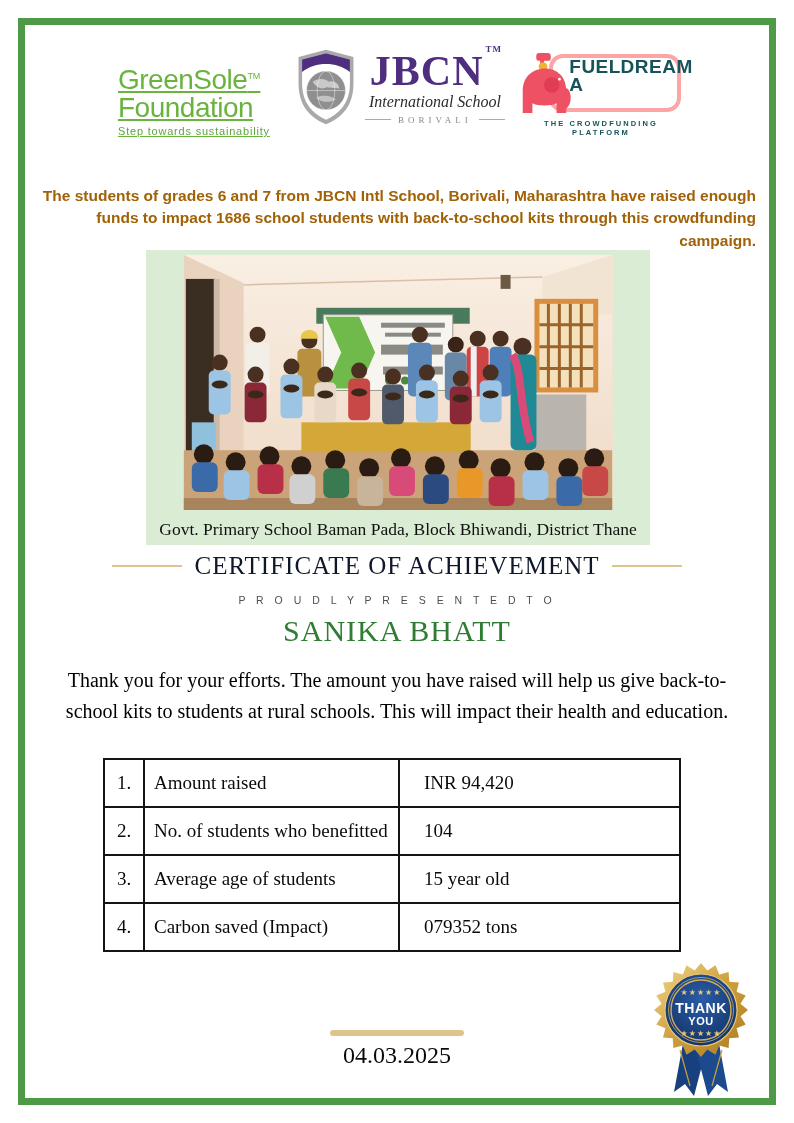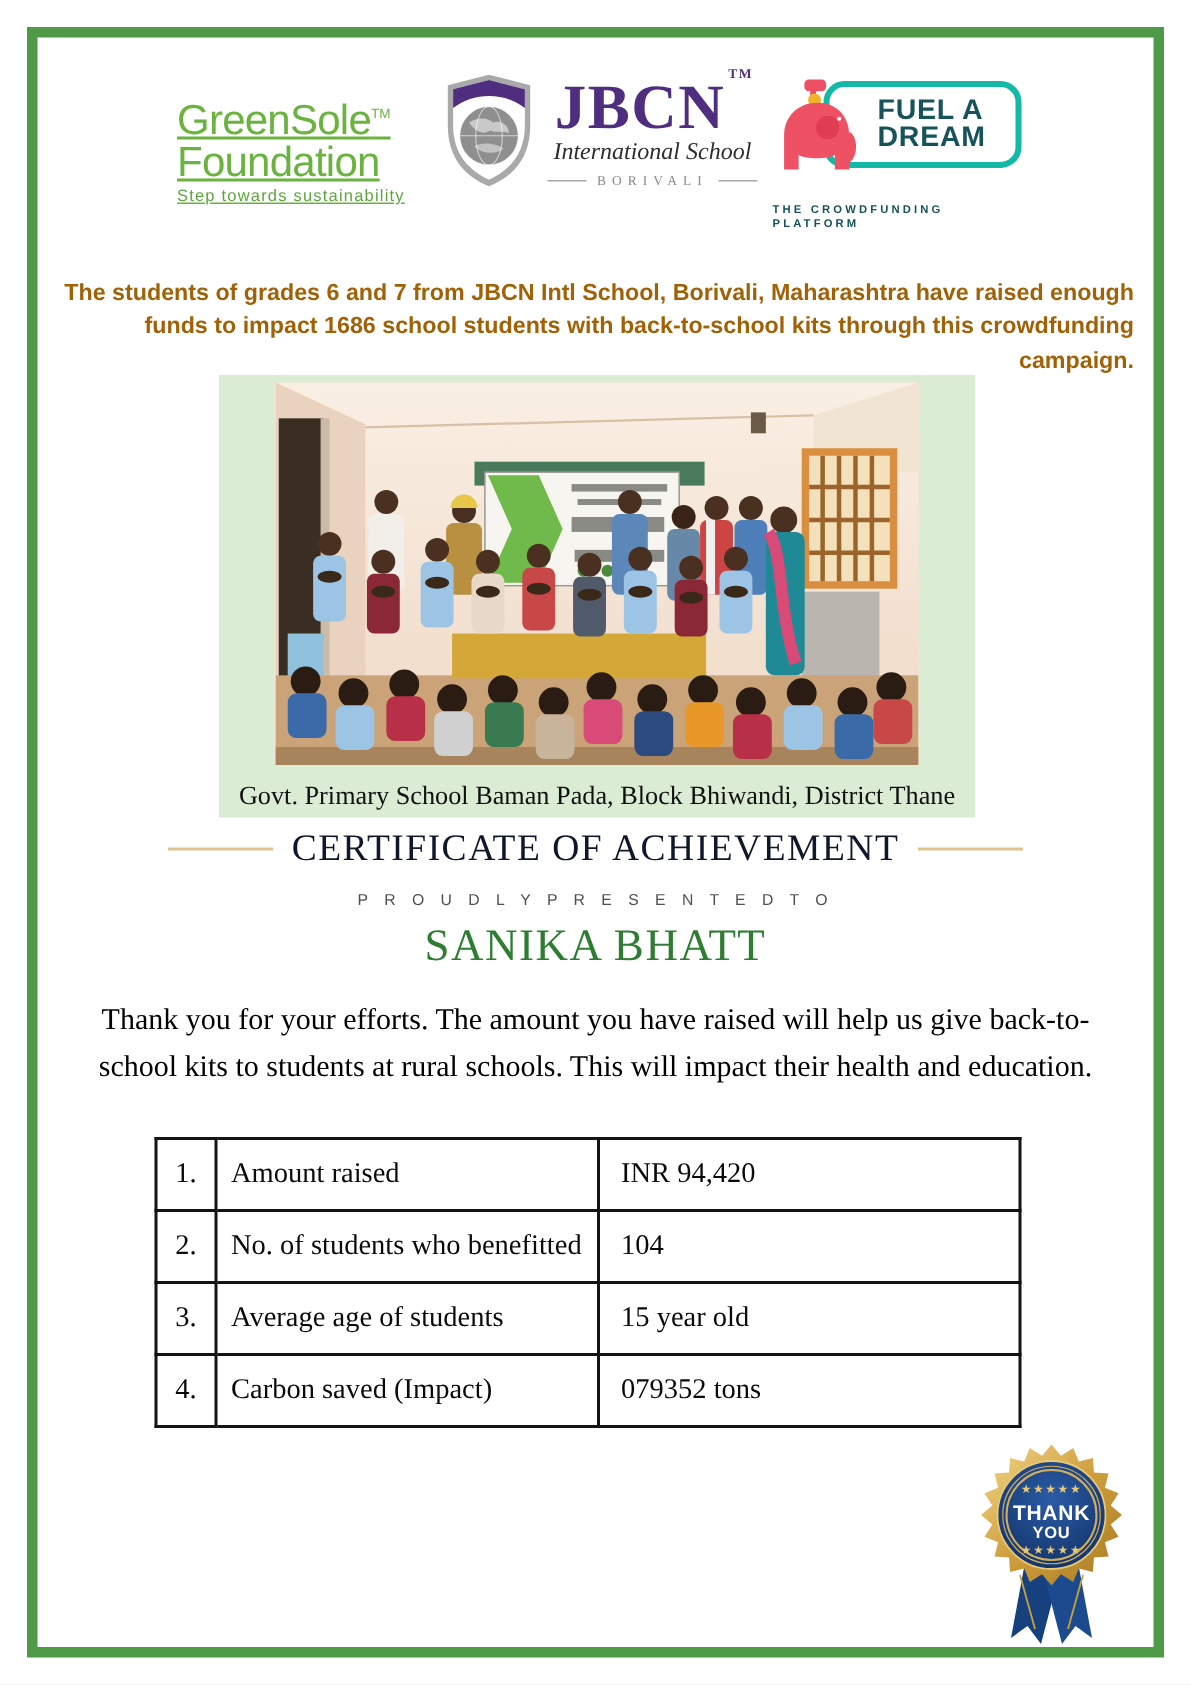--- a/index.html
+++ b/index.html
@@ -27,26 +27,26 @@
   .jbcn-name { font-size:42px; font-weight:bold; color:#4f2d7f; line-height:0.9; position:relative; letter-spacing:1px; }
   .jbcn-name sup { font-size:9px; color:#4f2d7f; position:relative; top:-18px; left:2px; }
   .jbcn-line2 { font-size:16px; color:#2d2d2d; margin-top:2px;font-style:italic; }
   .borivali { display:flex; align-items:center; justify-content:center; gap:7px;
               font-size:9px; letter-spacing:4px; color:#8a8a8a; margin-top:4px; }
   .borivali::before, .borivali::after { content:""; width:26px; height:1px; background:#aaa; }
 
   .fad { left:515px; top:52px; width:172px; font-family:"Liberation Sans", sans-serif; }
   .fad-top { position:relative; height:62px; }
   .fad-box { position:absolute; left:34px; top:2px; width:132px; height:58px;
-             border:4px solid #14b8a6; border-radius:14px;
-             display:flex; flex-direction:column; justify-content:center;
+             border:4px solid #fca5a5; border-radius:14px;
+             display:flex; flex-direction:row; justify-content:center;
              padding-left:32px; background:#fff; }
   .fad-line { font-size:19px; font-weight:bold; color:#17535a; line-height:0.95; letter-spacing:0.5px; }
   .fad-elephant { position:absolute; left:0; top:0; z-index:2; }
-  .fad-tag { margin-top:21px; font-size:7.5px; font-weight:bold; letter-spacing:2.1px; color:#17535a; text-align:left; }
+  .fad-tag { margin-top:5px; font-size:7.5px; font-weight:bold; letter-spacing:2.1px; color:#17535a; text-align:center; }
 
   
   .intro {
     position:absolute; top:185px; left:38px; right:38px; text-align:right;
     font-family:"Liberation Sans", sans-serif; font-weight:bold;
     font-size:15.5px; line-height:1.45; color:#a16207;
   }
 
   
   .photo-panel {
@@ -82,21 +82,21 @@
   .impact-table {
     position:absolute; left:103px; top:758px; width:578px;
     border-collapse:collapse;
   }
   .impact-table td {
     border:2px solid #141414; font-size:19px; color:#0a0a0a; height:48px;
     vertical-align:middle; background:#fff;
   }
   .td-num { width:40px; text-align:center; }
   .td-label { width:255px; padding-left:9px; }
-  .td-value { padding-left:14px; }
+  .td-value { padding-left:24px; }
 
   
   .date-block { position:absolute; top:1030px; width:100%; text-align:center; }
   .date-line { width:134px; height:6px; border-radius:3px; background:#ddc48c; margin:0 auto; }
   .date-text { font-size:24px; color:#0a0a0a; margin-top:6px; }
 
   .badge { position:absolute; left:650px; top:958px; width:102px; height:142px; }
 </style>
 </head>
 <body>
@@ -318,20 +318,24 @@
         <td class="td-value">15 year old</td>
       </tr>
       <tr>
         <td class="td-num">4.</td>
         <td class="td-label">Carbon saved (Impact)</td>
         <td class="td-value">079352 tons</td>
       </tr>
     </tbody>
   </table>
 
+  <div class="date-block">
+    <div class="date-line"></div>
+    <div class="date-text">04.03.2025</div>
+  </div>
 
   <div class="badge">
     <svg width="102" height="142" viewBox="0 0 102 142">
       <defs>
         <linearGradient id="goldG" x1="0" y1="0" x2="1" y2="1">
           <stop offset="0" stop-color="#f2d98c"></stop>
             <stop offset="0.5" stop-color="#cf9e3c"></stop>
             <stop offset="1" stop-color="#a87a22"></stop>
         </linearGradient>
         <radialGradient id="navyG" cx="0.5" cy="0.35" r="0.8">

